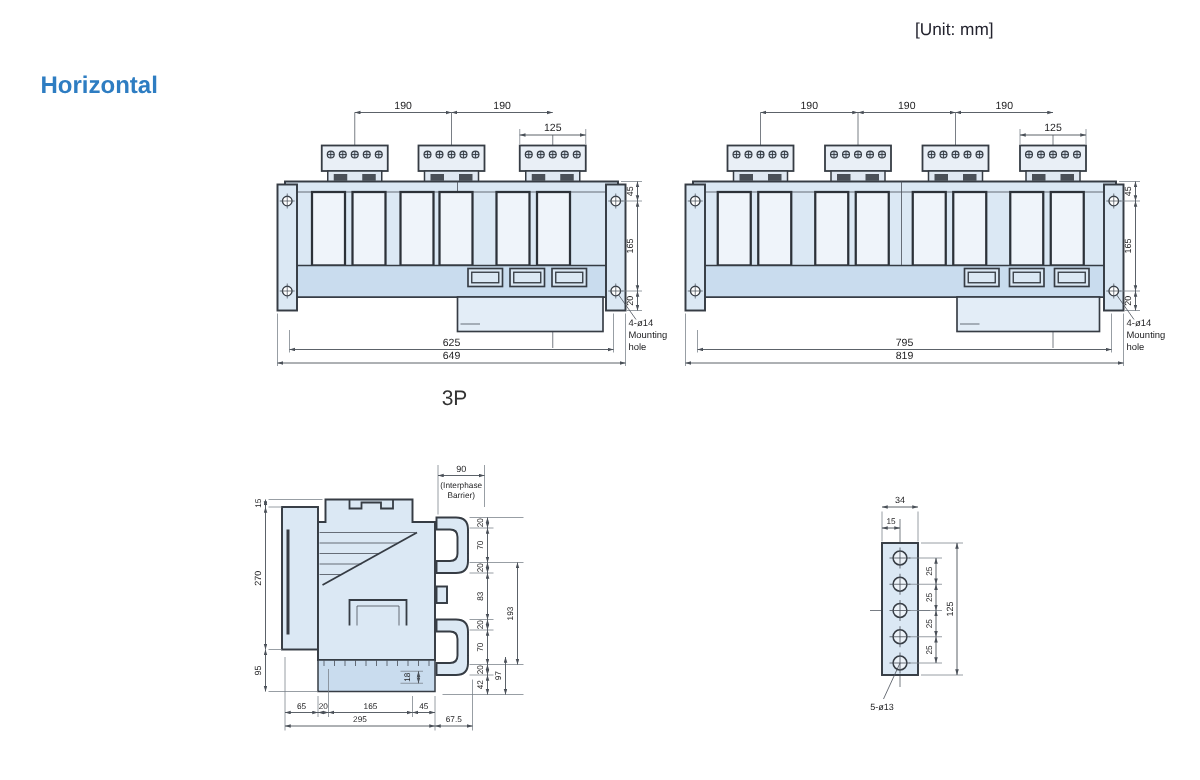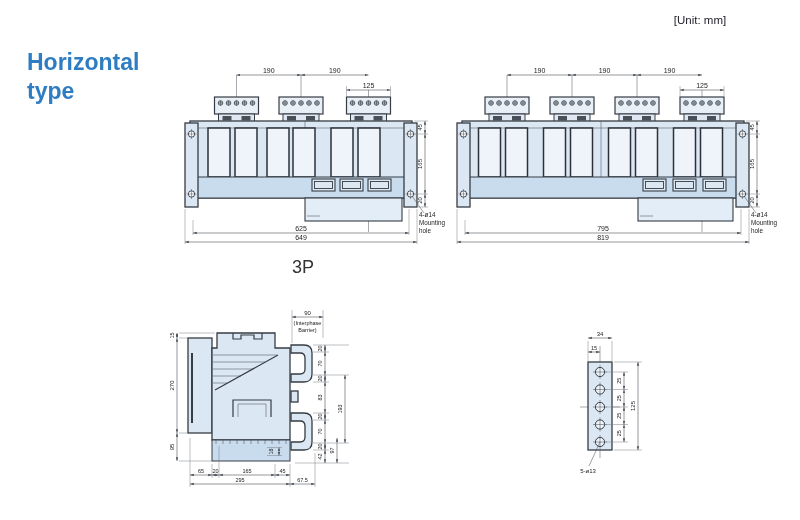--- a/index.html
+++ b/index.html
@@ -1,21 +1,21 @@
 <!DOCTYPE html>
 <html><head>
 <meta charset="utf-8">
 <style>
   html,body{margin:0;padding:0;background:#fff;}
   #page{position:relative;width:800px;height:520px;background:#ffffff;overflow:hidden;
         font-family:"Liberation Sans","DejaVu Sans",sans-serif;}
   .abs{position:absolute;}
-  #title{left:27px;top:48px;font-size:23px;font-weight:700;color:#2e7dc2;line-height:1.28;}
-  #unit{left:610px;top:14px;width:180px;text-align:center;font-size:11.5px;color:#23232e;}
-  .cap{font-size:18px;color:#333;text-align:center;}
+  #title{left:27px;top:48px;font-size:16px;font-weight:700;color:#2e7dc2;line-height:1.28;}
+  #unit{left:610px;top:14px;width:180px;text-align:left;font-size:11.5px;color:#23232e;}
+  .cap{font-size:14px;color:#333;text-align:center;}
   svg{overflow:visible;}
   .out{stroke:#363c44;stroke-width:1.2;fill:none;}
   .body{fill:#dbe8f4;stroke:#363c44;stroke-width:1.3;}
   .band{fill:#c9dcee;stroke:#363c44;stroke-width:1;}
   .ext2{fill:#e3edf7;stroke:#363c44;stroke-width:1.1;}
   .thin{stroke:#4c535c;stroke-width:.55;fill:none;}
   .dim{stroke:#4a5058;stroke-width:.6;fill:none;marker-start:url(#arr);marker-end:url(#arr);}
   .ex{stroke:#767d86;stroke-width:.5;fill:none;}
   .cl{stroke:#4c535c;stroke-width:.5;fill:none;}
   text.d{font-family:"Liberation Sans","DejaVu Sans",sans-serif;font-size:7px;fill:#1d1d1f;text-anchor:middle;}
@@ -23,21 +23,20 @@
   text.t{font-size:5.5px;}
   text.n{font-size:6.3px;text-anchor:start;}
 </style>
 </head>
 <body>
 
 <div id="page">
 
   <div class="abs" id="title">
     <div>Horizontal</div>
-    <div>type</div>
   </div>
   <div class="abs" id="unit">[Unit: mm]</div>
 
   <svg class="abs" style="left:182px;top:62px" width="285" height="200">
     <defs>
       <marker id="arr" markerWidth="7" markerHeight="6" refX="6.4" refY="2" orient="auto-start-reverse">
         <path d="M0,0 L6.4,2 L0,4 Z" fill="#4a5058"></path>
       </marker>
       <g id="screw">
           <circle r="2.3" fill="#ccd6e2" stroke="#363c44" stroke-width=".8"></circle>

